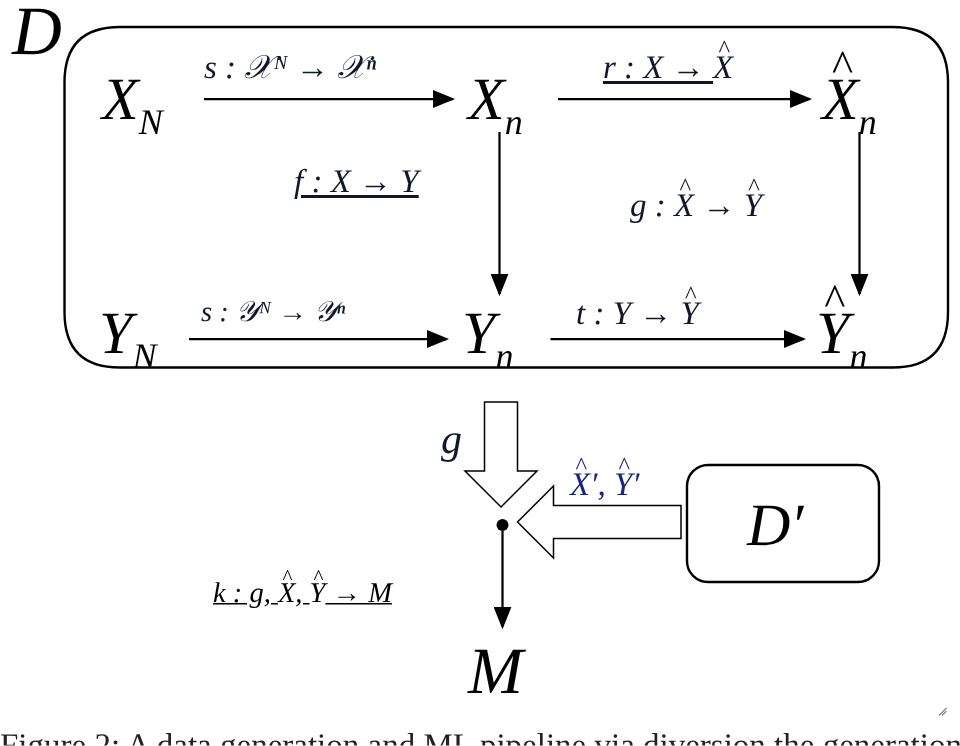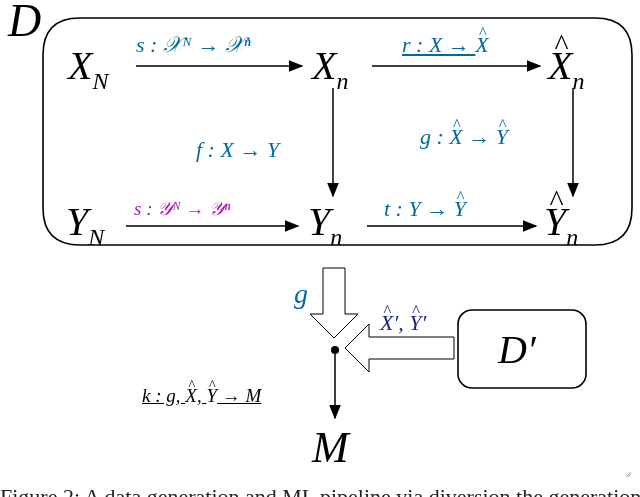--- a/index.html
+++ b/index.html
@@ -1,22 +1,22 @@
 <!DOCTYPE html>
 <html><head>
   <meta charset="utf-8">
   <style>
     html, body { margin: 0; padding: 0; background: #ffffff; }
     body { width: 640px; height: 497px; overflow: hidden; position: relative;
            font-family: "Liberation Serif", "DejaVu Serif", serif; }
     .abs { position: absolute; white-space: nowrap; }
     .big { font-style: italic; font-size: 40px; color: #000; line-height: 1; }
     .sub { font-size: 24px; font-style: italic; vertical-align: -10px; }
-    .lbl { font-style: italic; font-size: 22px; color: #0369a1; line-height: 1; }
-    .lbl-small { font-style: italic; font-size: 19px; color: #a21caf; line-height: 1; }
+    .lbl { font-style: italic; font-size: 22px; color: #0f172a; line-height: 1; }
+    .lbl-small { font-style: italic; font-size: 19px; color: #0f172a; line-height: 1; }
     .blue { color: #1a237e; }
     .black { color: #000; }
     .hat { position: relative; display: inline-block; }
     .hat::before { content: "^"; position: absolute; left: 50%; transform: translateX(-40%);
                    top: -0.55em; font-style: normal; font-size: 0.75em; }
     svg { position: absolute; left: 0; top: 0; }
     .caption { position: absolute; left: 0; top: 484px; font-size: 22px; color: #222;
                font-family: "Liberation Serif", serif; white-space: nowrap; }
   </style>
 </head>
@@ -82,21 +82,21 @@
 <div class="abs big" style="left:498px; top:330px;">
   <span>D′</span>
 </div>
 
 <div class="abs lbl" style="left:136px; top:34px;">
   <span>s : 𝒳ᴺ → 𝒳ⁿ</span>
 </div>
 <div class="abs lbl" style="left:402px; top:34px;text-decoration:underline;">
   <span>r : X → </span><span class="hat">X</span>
 </div>
-<div class="abs lbl" style="left:196px; top:139px;">
+<div class="abs lbl" style="left:196px; top:110px;text-decoration:underline;">
   <span>f : X → Y</span>
 </div>
 <div class="abs lbl" style="left:420px; top:126px;">
   <span>g : </span><span class="hat">X</span><span> → </span><span class="hat">Y</span>
 </div>
 <div class="abs lbl-small" style="left:134px; top:199px;">
   <span>s : 𝒴ᴺ → 𝒴ⁿ</span>
 </div>
 <div class="abs lbl" style="left:384px; top:198px;text-align:right;">
   <span>t : Y → </span><span class="hat">Y</span>

